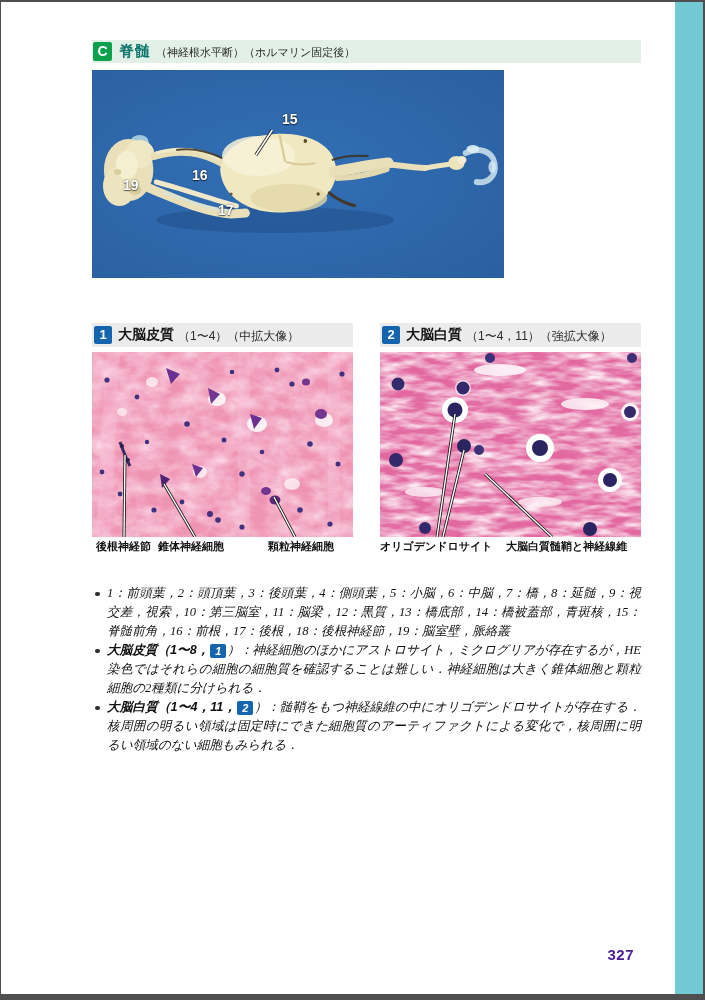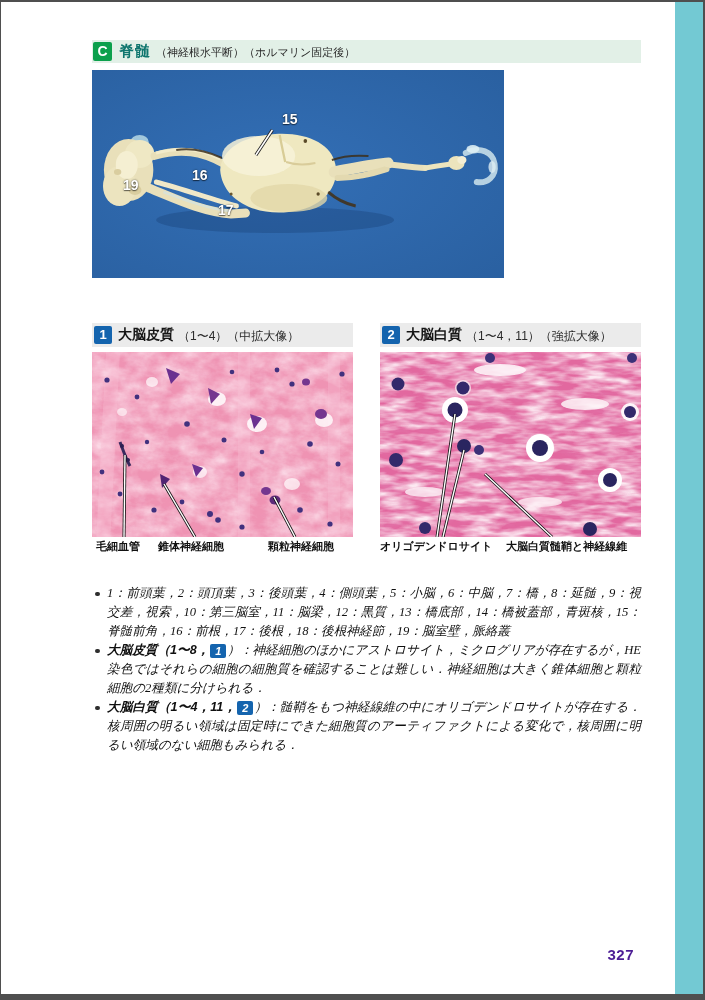--- a/index.html
+++ b/index.html
@@ -213,21 +213,21 @@
             <path d="M182,145 L203,185"></path>
         </g>
         <g stroke="#fff" stroke-width="1.4" fill="none">
           <path d="M33,103 L32,185"></path>
             <path d="M72,132 L103,185"></path>
             <path d="M182,145 L203,185"></path>
         </g>
       </svg>
     </div>
     <div class="cap-row">
-      <span class="cap c0">毛細血管</span>
+      <span class="cap c0">後根神経節</span>
       <span class="cap c1">錐体神経細胞</span>
       <span class="cap c2">顆粒神経細胞</span>
     </div>
   </div>
 
   <div class="fig-col right">
     <div class="fig-header">
       <span class="fig-badge">2</span>
       <span class="fig-title">大脳白質</span>
       <span class="fig-sub">（1〜4，11）（強拡大像）</span>

